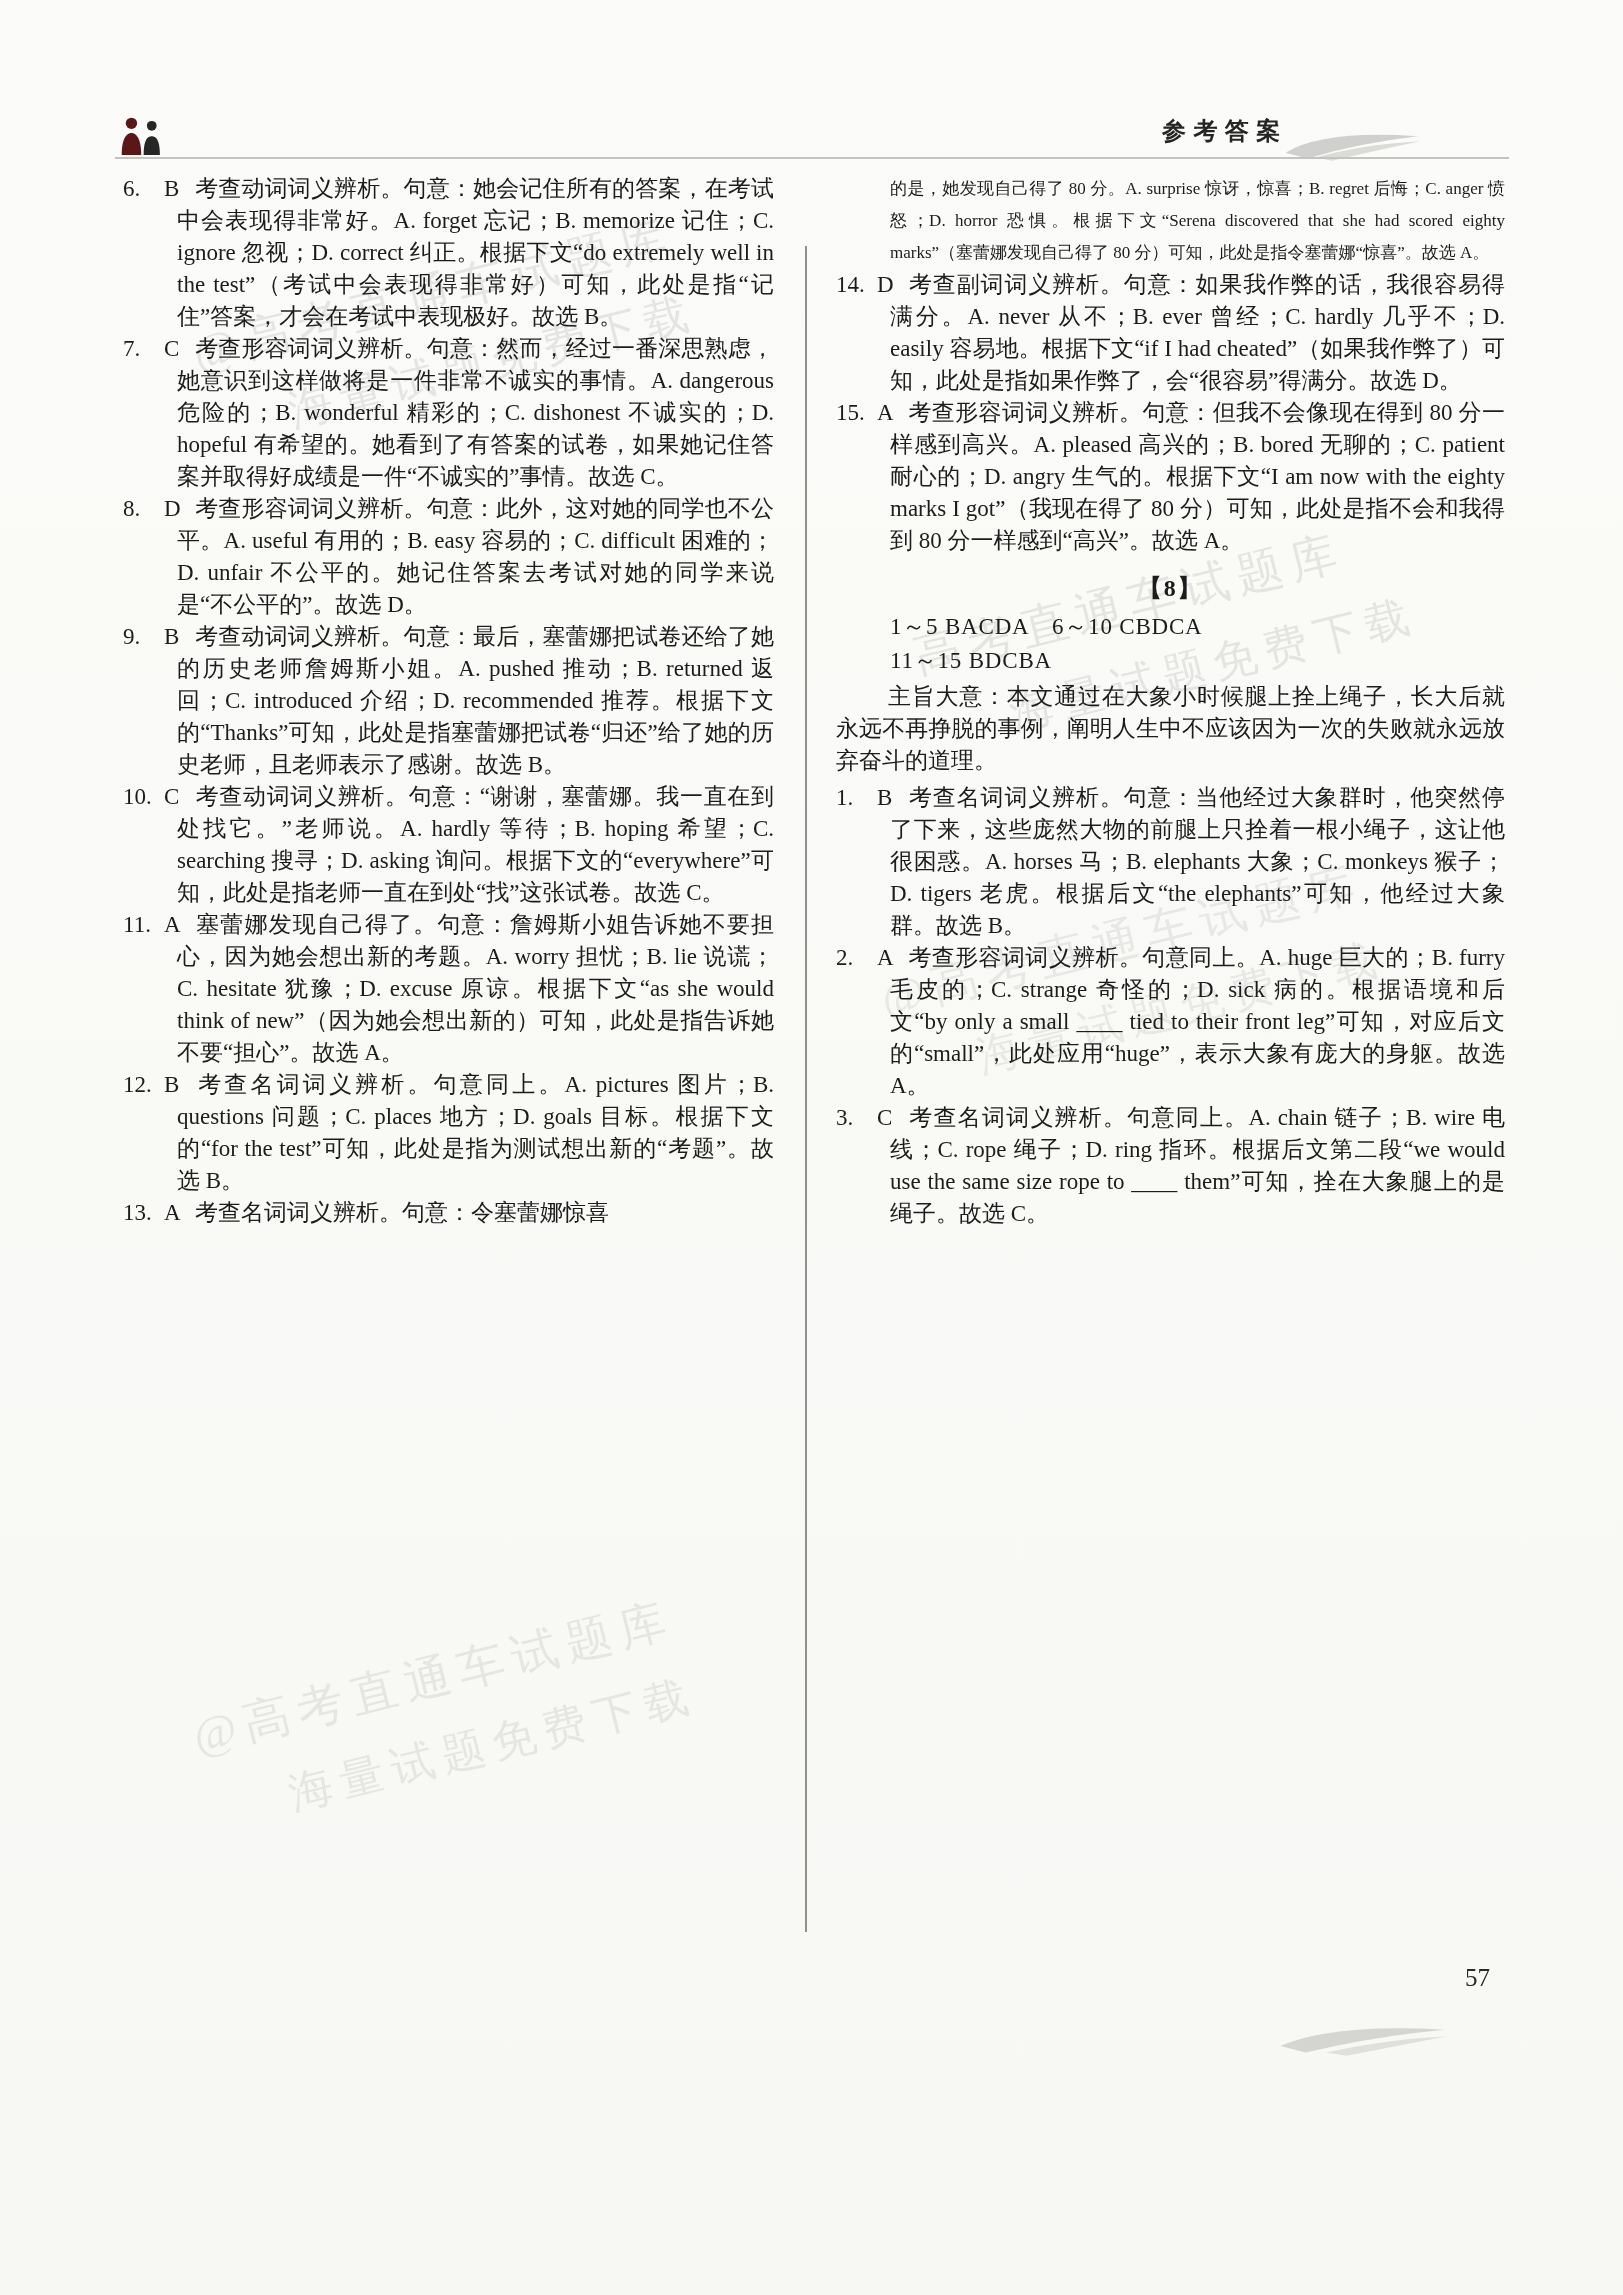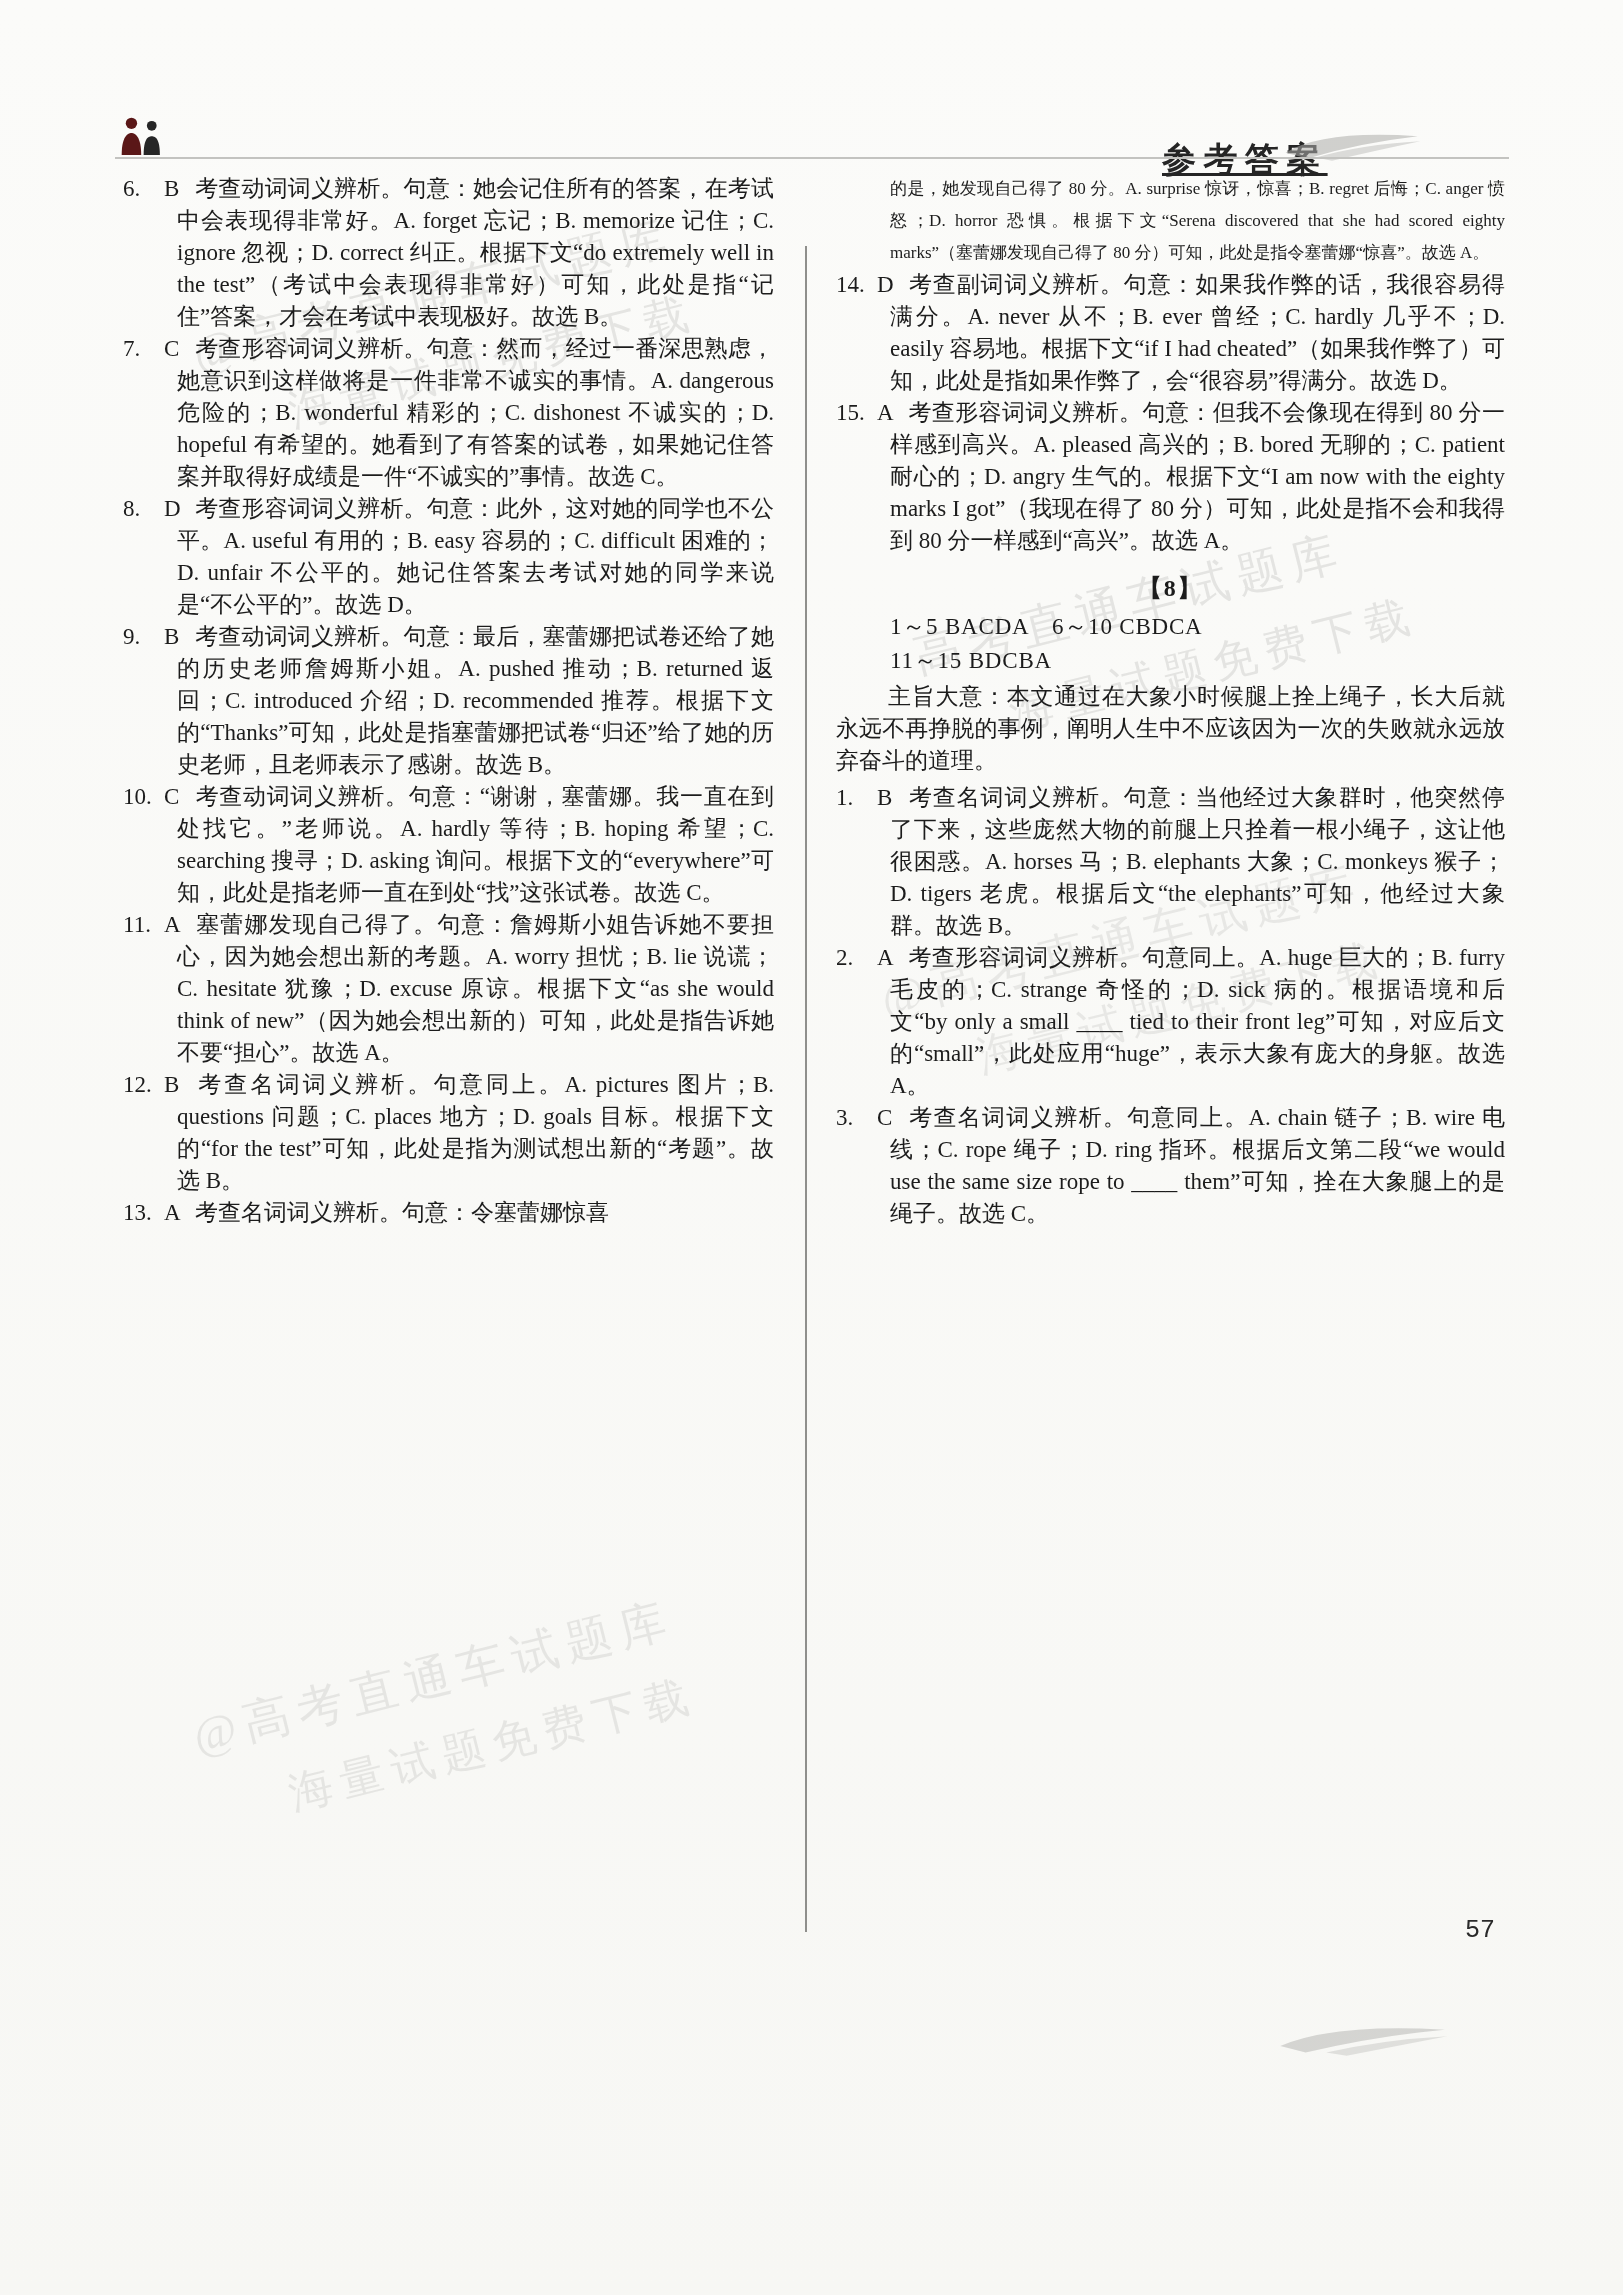--- a/index.html
+++ b/index.html
@@ -8,21 +8,21 @@
     position:relative;
     background:#fafaf7;
     font-family:"Liberation Serif","DejaVu Serif",serif;
     color:#1c1c1c;
     overflow:hidden;
   }
   .paper { position:absolute; inset:0; background:linear-gradient(180deg,#fbfbf9 0%,#f7f7f4 100%); }
 
   
   .logo { position:absolute; left:119px; top:116px; }
-  .header-title { position:absolute; left:1162px; top:137px; font-size:34px; font-weight:700; letter-spacing:7.4px; color:#252525;text-decoration:underline; }
+  .header-title { position:absolute; left:1162px; top:115px; font-size:24px; font-weight:700; letter-spacing:7.4px; color:#252525; }
   .header-swoosh { position:absolute; left:1283px; top:128px; opacity:.55; }
   .header-rule { position:absolute; left:115px; top:157px; width:1394px; height:1.6px; background:#c3c3c0; }
 
   
   .col { position:absolute; top:173px; }
   .col-left  { left:123px;  width:651px; }
   .col-right { left:836px; width:669px; }
   .divider { position:absolute; left:805px; top:246px; width:1.6px; height:1686px; background:#8f8f8c; }
 
   
@@ -38,21 +38,21 @@
   
   .wm { position:absolute; transform:rotate(-14deg); color:#8f8f8c; opacity:.20; white-space:nowrap; pointer-events:none; font-size:47px; letter-spacing:8.2px; }
   .wm .l2 { margin-top:18px; margin-left:79px; font-size:44px; }
   .wm-a { left:196px;  top:262px; }
   .wm-b { left:917px; top:565px; }
   .wm-c { left:884px; top:908px; opacity:.16; }
   .wm-d { left:196px;  top:1645px; opacity:.17; }
 
   
   .footer-swoosh { position:absolute; left:1277px; top:2018px; opacity:.5; }
-  .page-number { position:absolute; left:1465px; top:1916px; font-size:25px; color:#2a2a2a;font-family:Liberation Mono, monospace; }
+  .page-number { position:absolute; left:1465px; top:1964px; font-size:25px; color:#2a2a2a; }
 </style>
 </head>
 <body>
 
 <div class="paper">
 
   <span class="logo">
     <svg width="46" height="39" viewBox="0 0 56 48" aria-hidden="true">
       <circle cx="15" cy="9" r="7" fill="#5a1717"></circle>
       <path d="M3 48 C3 26 10 21 15 21 C20 21 27 26 27 48 Z" fill="#5a1717"></path>

